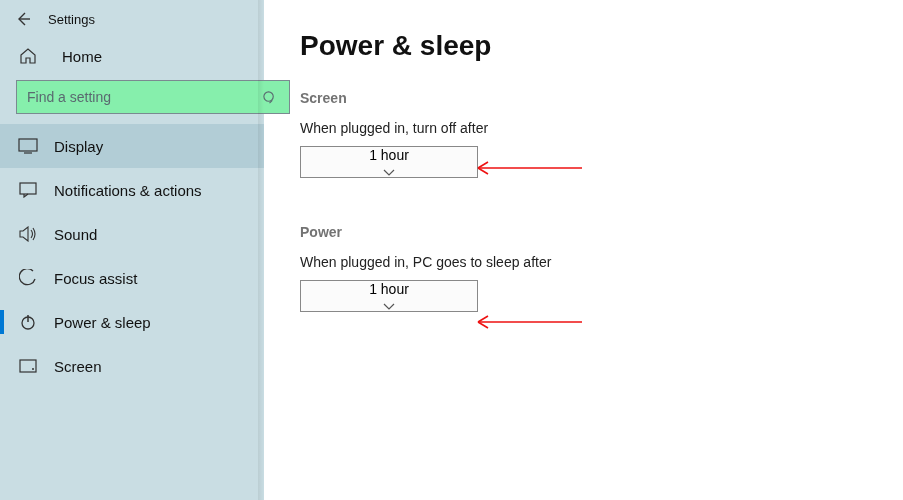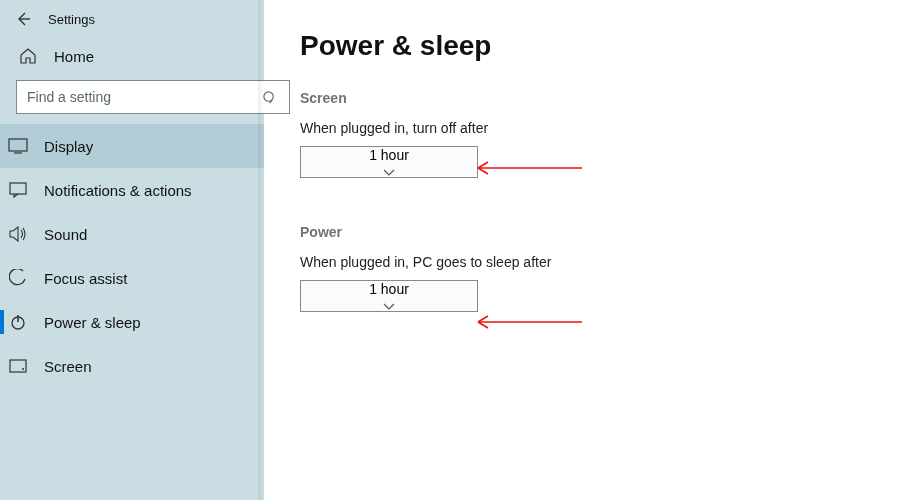--- a/index.html
+++ b/index.html
@@ -2,28 +2,28 @@
 <html><head>
 <meta charset="utf-8">
 <style>
   * { box-sizing: border-box; margin: 0; padding: 0; font-family: "Segoe UI", Arial, sans-serif; }
   body { width: 903px; height: 500px; overflow: hidden; display: flex; background: #fff; }
   .sidebar { width: 264px; height: 100%; background: #c9dde3; position: relative; }
   .sidebar::after { content:""; position:absolute; right:0; top:0; height:100%; width:6px; background: linear-gradient(to right, rgba(0,0,0,0.07), transparent); }
   .top-row { padding: 10px 0 8px 14px; display:flex; align-items:center; gap:16px; }
   .back-btn { width:18px; height:18px; display:flex; align-items:center; justify-content:center; cursor:pointer; }
   .title { font-size: 13px; color:#111; }
-  .home-row { display:flex; align-items:center; gap:16px; padding: 10px 0 10px 18px; cursor:pointer; }
+  .home-row { display:flex; align-items:center; gap:24px; padding: 10px 0 10px 18px; cursor:pointer; }
   .home-row span.label { font-size:15px; color:#111; }
   .search-wrap { padding: 4px 16px 10px 16px; }
-  .search { width: 274px; height: 34px; border:1px solid #7a8a90; background:#ffffff; display:flex; align-items:center; padding: 0 10px; justify-content:space-between; }
+  .search { width: 274px; height: 34px; border:1px solid #7a8a90; background:#86efac; display:flex; align-items:center; padding: 0 10px; justify-content:space-between; }
   .search input { border:none; background:transparent; outline:none; font-size:14px; color:#333; width: 230px; }
   .search input::placeholder { color:#5a6a70; }
   .cat { padding: 6px 0 10px 18px; font-size:14px; font-weight:600; color:#111; }
-  .nav-item { display:flex; align-items:center; gap:16px; padding: 12px 0 12px 8px; font-size:15px; color:#111; cursor:pointer; position:relative; }
+  .nav-item { display:flex; align-items:center; gap:16px; padding: 12px 0 12px 18px; font-size:15px; color:#111; cursor:pointer; position:relative; }
   .nav-item.active { background:#b2cdd6; }
   .nav-item.selected::before { content:""; position:absolute; left:0; top:10px; bottom:10px; width:4px; background:#0078d4; }
   .icon { width:20px; height:20px; display:flex; align-items:center; justify-content:center; color:#333; flex-shrink:0; }
   .main { flex:1; padding: 30px 36px 0 36px; overflow:hidden; position:relative; }
   .page-title { font-size:28px; font-weight:600; color:#111; margin-bottom: 28px; }
   .section-title { font-size:14px; font-weight:600; color:#737373; margin-bottom: 14px; }
   .field-label { font-size:14px; color:#222; margin-bottom:10px; }
   .dropdown { width:178px; height:32px; border:1px solid #888; background:#fbfbfb; display:flex; align-items:center; justify-content:space-between; padding: 0 26px; font-size:14px; cursor:pointer;flex-direction:column; }
   .dropdown svg { flex-shrink:0; }
   .group { margin-bottom: 46px; }

